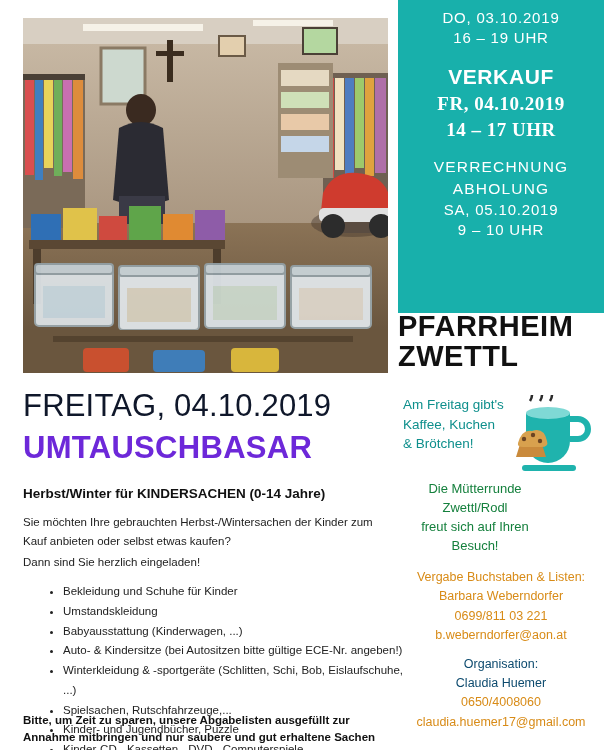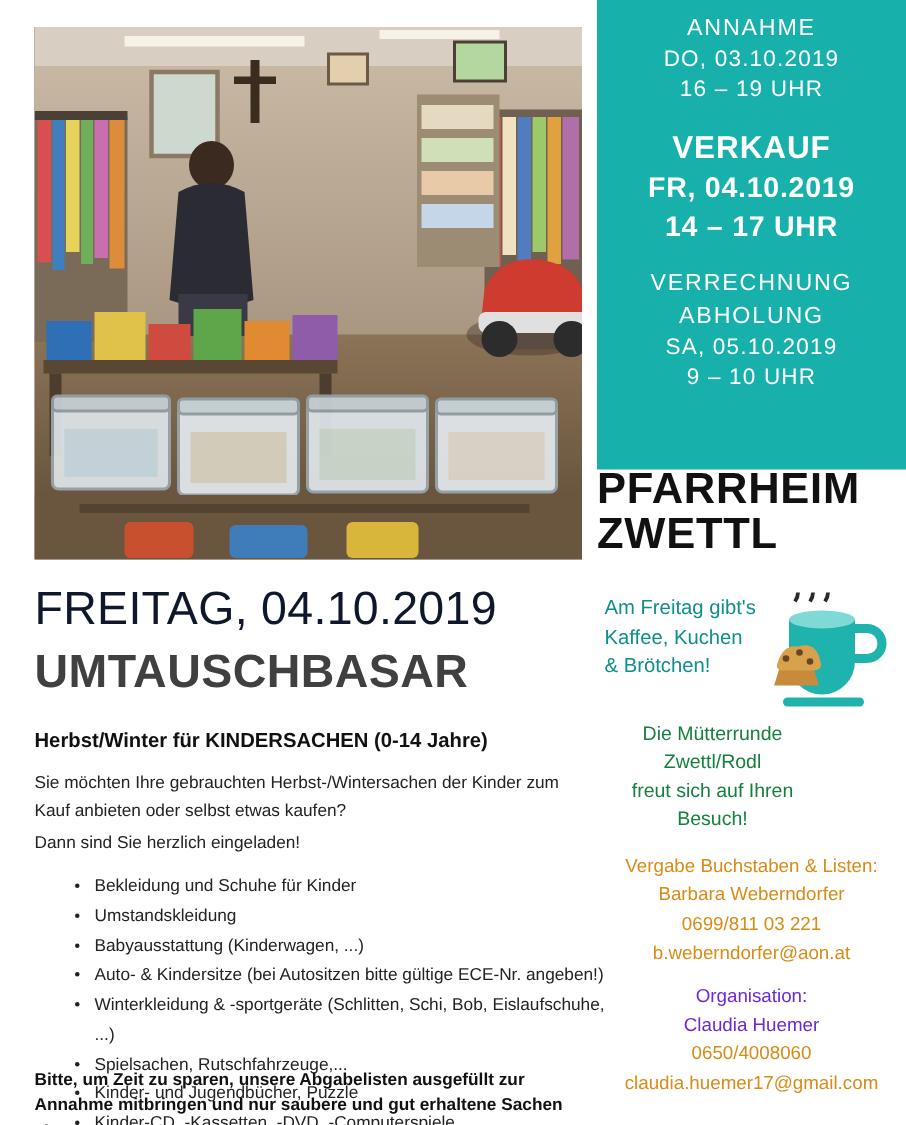--- a/index.html
+++ b/index.html
@@ -55,20 +55,21 @@
   .tl-line {
     font-size: 15px;
     letter-spacing: 0.8px;
     margin: 3px 0;
   }
   .tl-line.big {
     font-size: 19px;
     font-weight: bold;
     letter-spacing: 0.5px;
     margin: 4px 0;
+    font-family: Liberation Serif, serif;
   }
   .tl-gap { height: 9px; }
 
   .pfarrheim {
     position: absolute;
     left: 0;
     top: 312px;
     width: 206px;
   }
   .pfarrheim div {
@@ -115,21 +116,21 @@
   .contact {
     position: absolute;
     left: 0;
     top: 568px;
     width: 206px;
     text-align: center;
     color: #d88b17;
     font-size: 12.5px;
     line-height: 1.55;
   }
-  .contact .blk { color: #6d28d9; }
+  .contact .blk { color: #0c4a6e; }
   .contact .spacer { height: 9px; }
 
   
   .photo {
     position: absolute;
     left: 23px;
     top: 18px;
     width: 365px;
     height: 355px;
     overflow: hidden;
@@ -143,21 +144,21 @@
     top: 388px;
     color: #0f172a;
     font-size: 31px;
     font-weight: normal;
     letter-spacing: 0.2px;
   }
   .title-black {
     position: absolute;
     left: 23px;
     top: 430px;
-    color: #404040;
+    color: #6d28d9;
     font-size: 31px;
     font-weight: bold;
     letter-spacing: 0.3px;
   }
   .subtitle {
     position: absolute;
     left: 23px;
     top: 486px;
     color: #111111;
     font-size: 13.5px;
@@ -326,21 +327,20 @@
     <li>Kinder- und Jugendbücher, Puzzle</li>
     <li>Kinder-CD, -Kassetten, -DVD, -Computerspiele</li>
   </ul>
 
   <div class="footnote">Bitte, um Zeit zu sparen, unsere Abgabelisten ausgefüllt zur Annahme mitbringen und nur saubere und gut erhaltene Sachen abgeben!</div>
 
   <div class="right-col">
 
     <div class="teal-block">
       <div class="teal-inner">
-        <div class="tl-head">ANNAHME</div>
         <div class="tl-line">DO, 03.10.2019</div>
         <div class="tl-line">16 – 19 UHR</div>
         <div class="tl-gap"></div>
         <div class="tl-head big">VERKAUF</div>
         <div class="tl-line big">FR, 04.10.2019</div>
         <div class="tl-line big">14 – 17 UHR</div>
         <div class="tl-gap"></div>
         <div class="tl-head">VERRECHNUNG</div>
         <div class="tl-head">ABHOLUNG</div>
         <div class="tl-line">SA, 05.10.2019</div>

